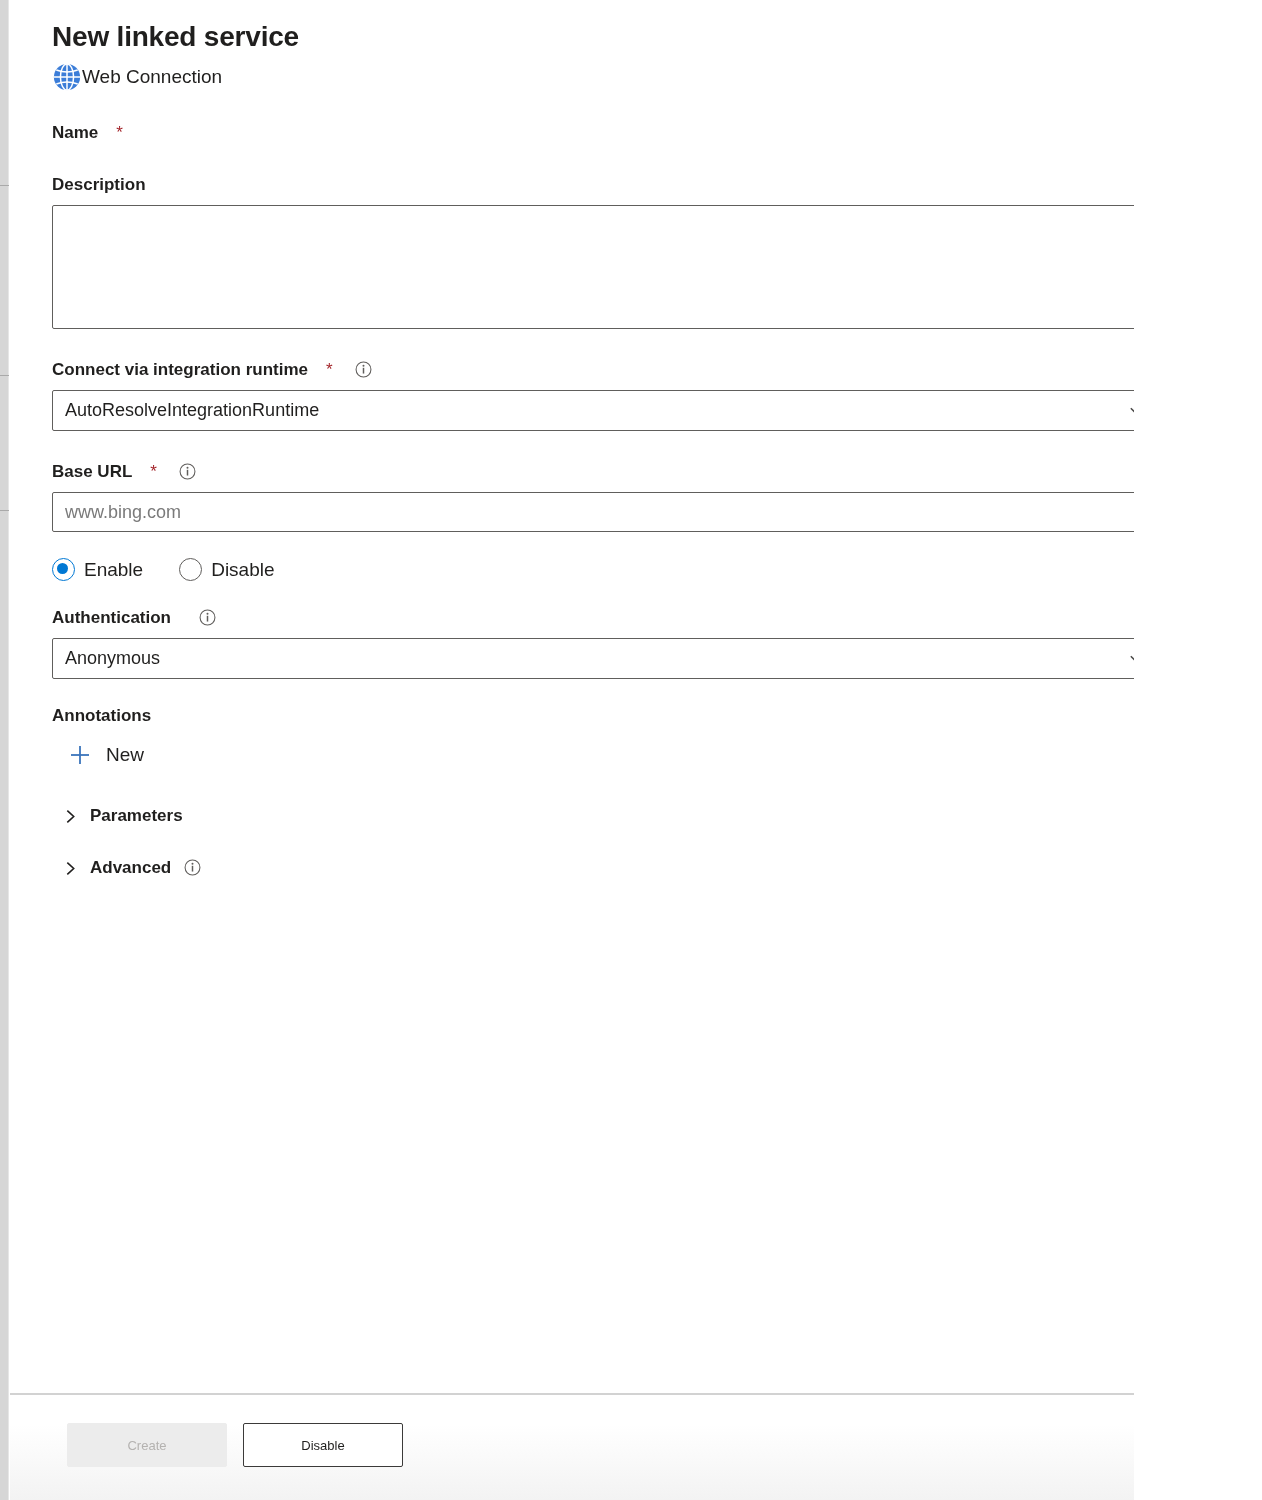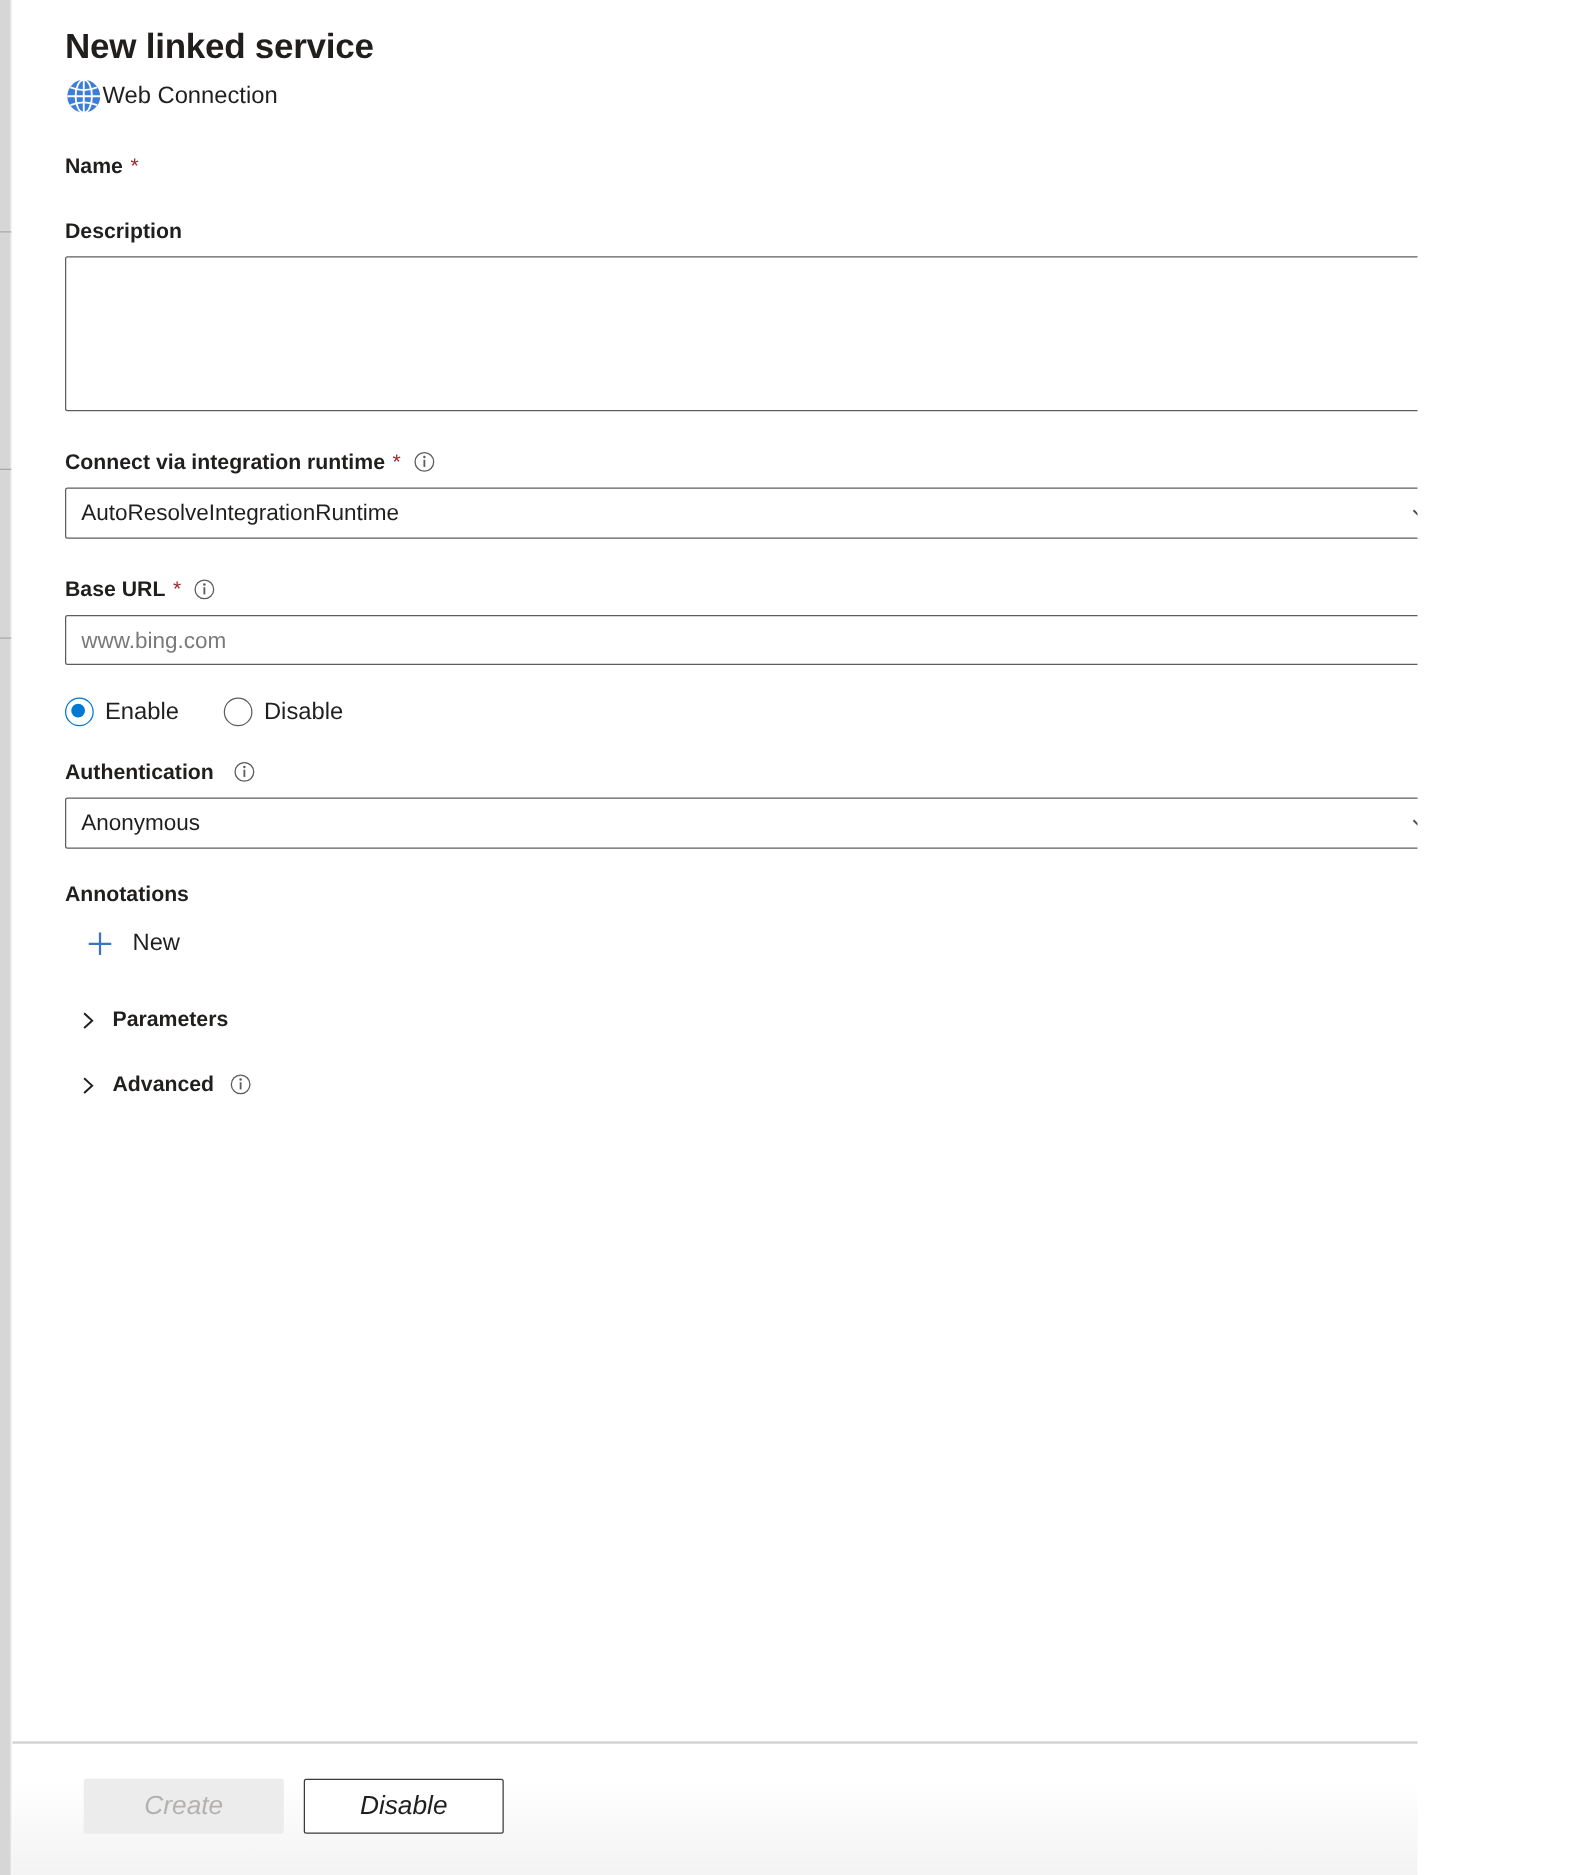--- a/index.html
+++ b/index.html
@@ -78,21 +78,21 @@
     line-height: 24px;
   }
 
   
   .field { margin-top: 30px; }
   .field.tight { margin-top: 26px; }
 
   .label-row {
     display: flex;
     align-items: center;
-    gap: 6px;
+    gap: 18px;
     margin-bottom: 9px;
   }
   .label {
     font-size: 17px;
     font-weight: bold;
     color: #201f1e;
     line-height: 22px;
   }
   .req {
     color: #a4262c;
@@ -247,24 +247,23 @@
   .footer-inner {
     display: flex;
     align-items: center;
     gap: 16px;
     padding: 28px 0 0 57px;
   }
   .btn {
     height: 44px;
     min-width: 160px;
     font-family: "Liberation Sans", sans-serif;
-    font-size: 21px;
+    font-size: 13px;
     border-radius: 2px;
     padding: 0 18px;
-    font-style: italic;
   }
   .btn-create {
     background: #ececec;
     border: 1px solid #ececec;
     color: #b4b2b0;
     cursor: default;
   }
   .btn-cancel {
     background: #ffffff;
     border: 1.6px solid #3b3a39;

